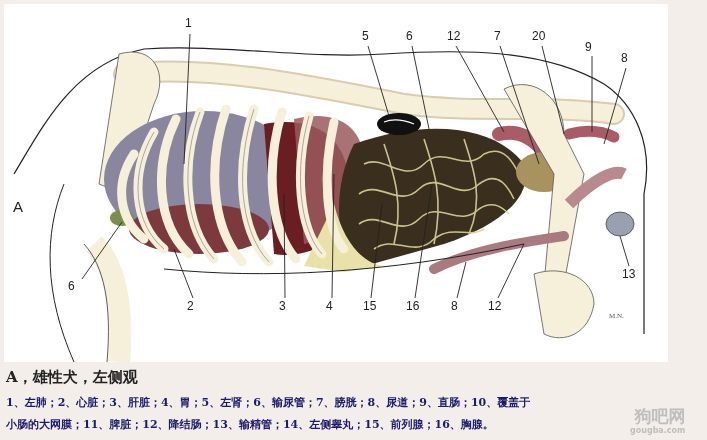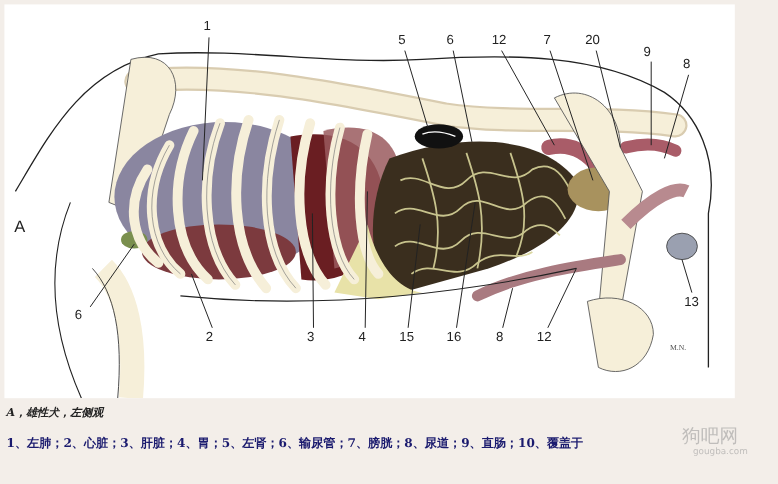--- a/index.html
+++ b/index.html
@@ -2,23 +2,23 @@
 <html><head>
 <meta charset="utf-8">
 <style>
   html, body { margin:0; padding:0; }
   body { width:707px; height:440px; background:#f3eee9; position:relative; overflow:hidden; font-family:"DejaVu Sans", sans-serif; }
   .figure { position:absolute; left:4px; top:4px; width:664px; height:358px; background:#ffffff; overflow:hidden; }
   .figure svg { position:absolute; left:0; top:0; }
   .lbl { position:absolute; font-family:"Liberation Sans", sans-serif; font-size:12px; color:#222; line-height:1; }
   .panel-letter { position:absolute; left:9px; top:194px; font-family:"Liberation Sans", sans-serif; font-size:15px; color:#222; }
   .sig { position:absolute; left:605px; top:308px; font-size:7px; color:#555; font-family:"Liberation Serif", serif; }
-  .caption { position:absolute; left:6px; top:368px; font-family:"DejaVu Serif", serif; font-size:10px; color:#222; font-weight:bold;font-style:italic; }
+  .caption { position:absolute; left:6px; top:368px; font-family:"DejaVu Serif", serif; font-size:15px; color:#222; font-weight:bold; }
   .legend { position:absolute; left:6px; top:392px; width:700px; font-family:"DejaVu Serif", serif; font-size:11px; font-weight:bold; color:#1a1a6e; line-height:22px; white-space:nowrap; }
-  .watermark { position:absolute; left:620px; top:385px; font-size:17px; color:rgba(150,150,150,0.55); font-weight:normal; font-family:"DejaVu Sans", sans-serif; }
+  .watermark { position:absolute; left:620px; top:405px; font-size:17px; color:rgba(150,150,150,0.55); font-weight:bold; font-family:"DejaVu Sans", sans-serif;text-align:right; }
   .watermark small { display:block; font-size:8px; margin-top:-2px; margin-left:10px; }
 </style>
 </head>
 <body>
 
 <div class="figure">
   <svg width="664" height="358" viewBox="0 0 664 358">
 
     <path d="M10,170 C40,120 70,60 140,45 C220,40 300,55 380,50 C460,45 540,45 600,80 C630,100 650,140 640,190 L640,330" fill="none" stroke="#222" stroke-width="1.2"></path>
     <path d="M60,180 C40,230 40,290 70,358" fill="none" stroke="#222" stroke-width="1"></path>
@@ -134,18 +134,19 @@
   <span class="lbl" style="left:447px;top:296px">8</span>
   <span class="lbl" style="left:484px;top:296px">12</span>
   <span class="lbl" style="left:618px;top:264px">13</span>
 
   <span class="sig">M.N.</span>
 </div>
 
 <div class="caption">A，雄性犬，左侧观</div>
 <div class="legend">
   <div>1、左肺；2、心脏；3、肝脏；4、胃；5、左肾；6、输尿管；7、膀胱；8、尿道；9、直肠；10、覆盖于</div>
+  <div>小肠的大网膜；11、脾脏；12、降结肠；13、输精管；14、左侧睾丸；15、前列腺；16、胸腺。</div>
 </div>
 
 <div class="watermark">
   <span>狗吧网</span>
   <small>gougba.com</small>
 </div>
 
 </body></html>

